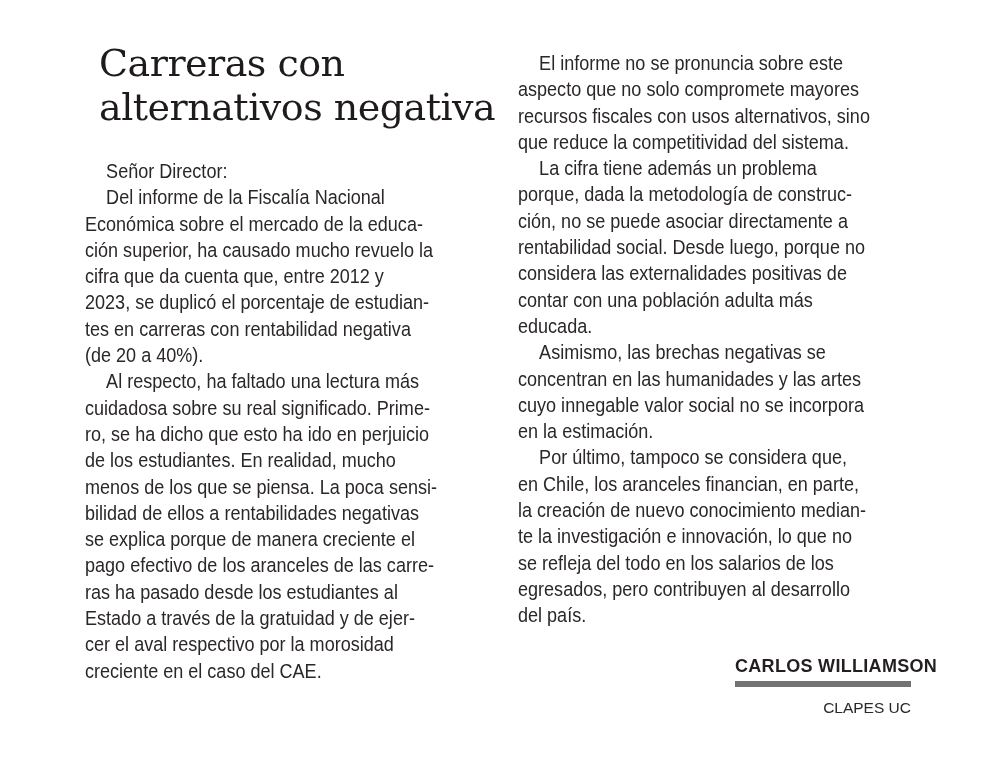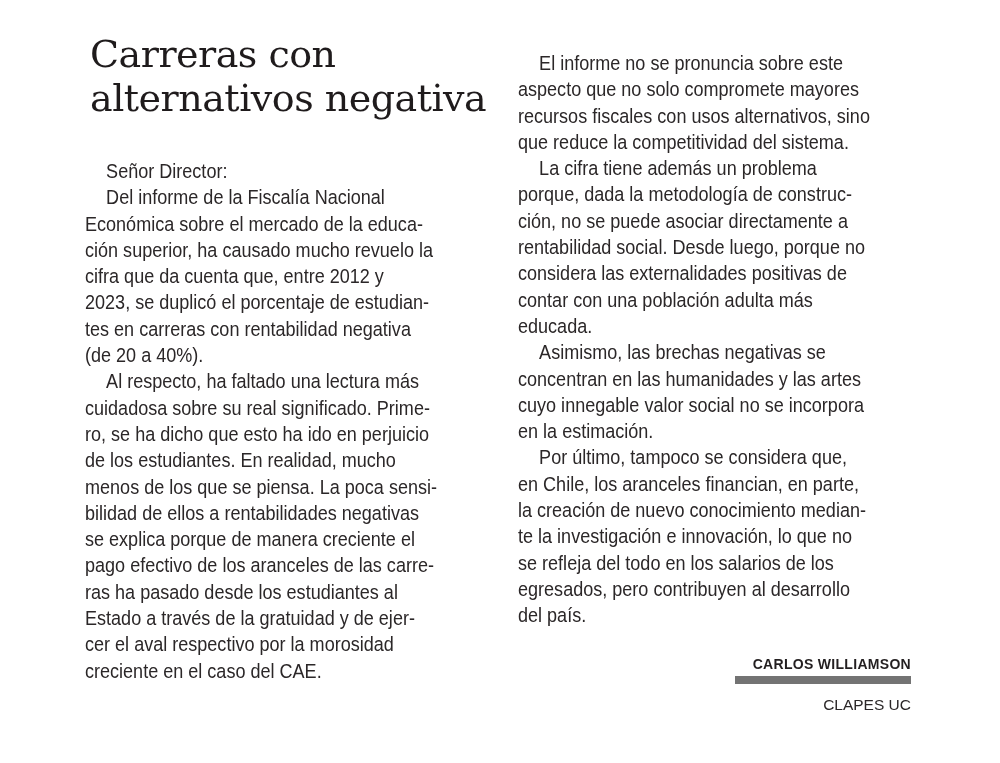--- a/index.html
+++ b/index.html
@@ -1,37 +1,37 @@
 <!DOCTYPE html>
 <html><head>
 <meta charset="utf-8">
 <style>
   html, body { margin:0; padding:0; background:#ffffff; }
   body { width:1000px; height:763px; position:relative; overflow:hidden; color:#231f20; }
   .title {
     position:absolute; left:84px; top:26px; width:420px;
     font-family:"DejaVu Serif", "Liberation Serif", serif;
     font-size:38px; line-height:44px; font-weight:normal; letter-spacing:-0.5px;
-    color:#1f1b1c; margin:6px;
+    color:#1f1b1c; margin:15px;
   }
   .title span { display:block; white-space:nowrap; }
   .col {
     position:absolute; font-family:"Liberation Sans", sans-serif;
     font-size:20.5px; line-height:26.3px; color:#2b2728;
     transform:scaleX(0.88); transform-origin:left top;
   }
   .col-left { left:85px; top:158px; width:440px; }
   .col-right { left:518px; top:50px; width:450px; }
   .ln { display:block; white-space:nowrap; }
   .ind { padding-left:24px; }
   .signature { position:absolute; left:735px; top:656px; width:176px; text-align:right; }
   .sig-name {
-    font-family:"Liberation Sans", sans-serif; font-weight:bold; font-size:14px;
+    font-family:"Liberation Sans", sans-serif; font-weight:bold; font-size:18px;
     letter-spacing:0.3px; color:#231f20; display:block; padding-bottom:4px;
-    border-bottom:8px solid #737373; white-space:nowrap;
+    border-bottom:6px solid #737373; white-space:nowrap;
   }
   .sig-org {
     font-family:"Liberation Sans", sans-serif; font-size:15.5px; color:#2b2728;
     display:block; padding-top:12px; white-space:nowrap;
   }
 </style>
 </head>
 <body>
 
 <h1 class="title">

